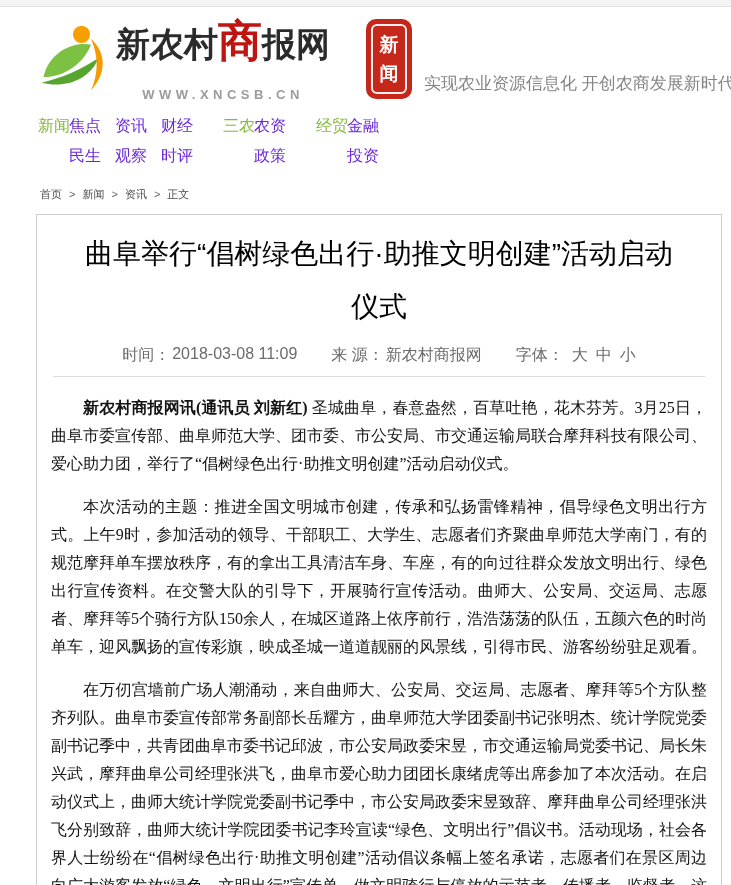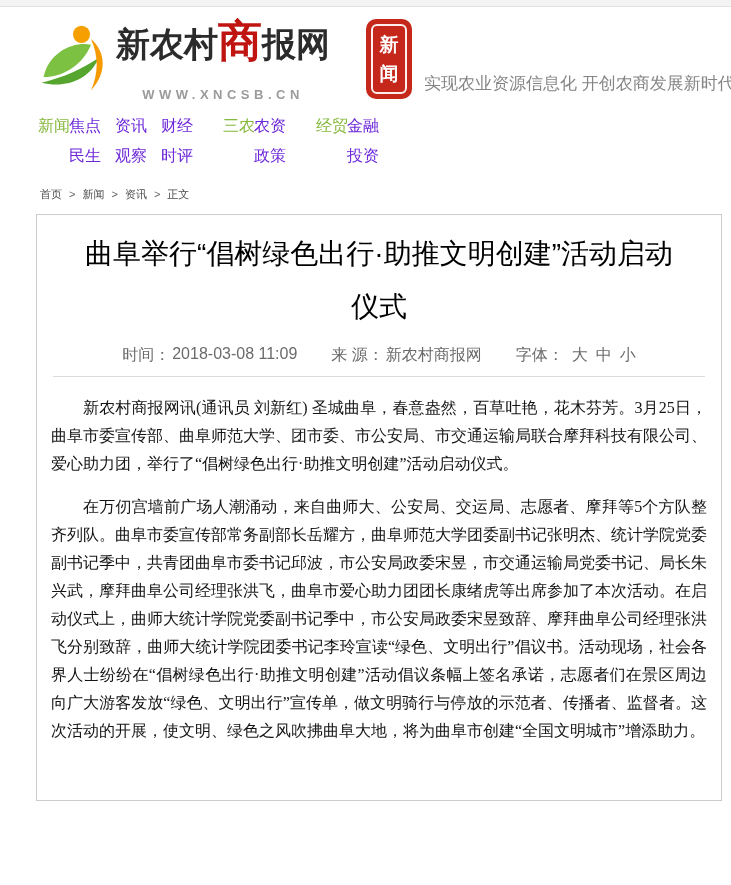--- a/index.html
+++ b/index.html
@@ -50,21 +50,21 @@
   .title{font-family:Liberation Sans, sans-serif;font-weight:400;
     font-size:28px;color:#000;text-align:center;line-height:1.9;margin:12px 30px 8px;}
   .meta{display:flex;justify-content:center;align-items:center;gap:34px;
     font-size:16px;color:#6b6b6b;padding:4px 0 10px;}
   .meta .grp{display:flex;gap:2px;}
   .meta .fontsize{margin-left:6px;cursor:pointer;}
   .meta-divider{border:none;border-top:1px solid #dcdcdc;margin:0 4px;}
   .body{padding:2px 2px 0;}
   .body p{font-family:"Liberation Serif","DejaVu Serif",serif;font-size:16px;
     line-height:28px;color:#141414;text-indent:2em;margin:15px 0;text-align:justify;}
-  .body p .lead{font-weight:normal;margin-top:44px;}
+  .body p .lead{font-weight:bold;margin-top:44px;}
 </style>
 </head>
 <body>
 
 <div class="topbar"></div>
 
 <div class="header">
   <div class="logo">
     <svg class="logo-mark" viewBox="0 0 80 80">
       <path d="M10 58 C 16 30, 44 20, 60 24 C 52 44, 32 58, 10 58 Z" fill="#7cc142"></path>
@@ -134,15 +134,16 @@
     <span class="grp">
         <span>字体：</span>
         <span class="fontsize">大</span>
         <span class="fontsize">中</span>
         <span class="fontsize">小</span>
       </span>
   </div>
   <hr class="meta-divider">
   <div class="body">
     <p><span class="lead">新农村商报网讯(通讯员 刘新红)</span><span> 圣城曲阜，春意盎然，百草吐艳，花木芬芳。3月25日，曲阜市委宣传部、曲阜师范大学、团市委、市公安局、市交通运输局联合摩拜科技有限公司、爱心助力团，举行了“倡树绿色出行·助推文明创建”活动启动仪式。</span></p>
+    <p>本次活动的主题：推进全国文明城市创建，传承和弘扬雷锋精神，倡导绿色文明出行方式。上午9时，参加活动的领导、干部职工、大学生、志愿者们齐聚曲阜师范大学南门，有的规范摩拜单车摆放秩序，有的拿出工具清洁车身、车座，有的向过往群众发放文明出行、绿色出行宣传资料。在交警大队的引导下，开展骑行宣传活动。曲师大、公安局、交运局、志愿者、摩拜等5个骑行方队150余人，在城区道路上依序前行，浩浩荡荡的队伍，五颜六色的时尚单车，迎风飘扬的宣传彩旗，映成圣城一道道靓丽的风景线，引得市民、游客纷纷驻足观看。</p>
     <p>在万仞宫墙前广场人潮涌动，来自曲师大、公安局、交运局、志愿者、摩拜等5个方队整齐列队。曲阜市委宣传部常务副部长岳耀方，曲阜师范大学团委副书记张明杰、统计学院党委副书记季中，共青团曲阜市委书记邱波，市公安局政委宋昱，市交通运输局党委书记、局长朱兴武，摩拜曲阜公司经理张洪飞，曲阜市爱心助力团团长康绪虎等出席参加了本次活动。在启动仪式上，曲师大统计学院党委副书记季中，市公安局政委宋昱致辞、摩拜曲阜公司经理张洪飞分别致辞，曲师大统计学院团委书记李玲宣读“绿色、文明出行”倡议书。活动现场，社会各界人士纷纷在“倡树绿色出行·助推文明创建”活动倡议条幅上签名承诺，志愿者们在景区周边向广大游客发放“绿色、文明出行”宣传单，做文明骑行与停放的示范者、传播者、监督者。这次活动的开展，使文明、绿色之风吹拂曲阜大地，将为曲阜市创建“全国文明城市”增添助力。</p>
   </div>
 </div>
 
 </body></html>

